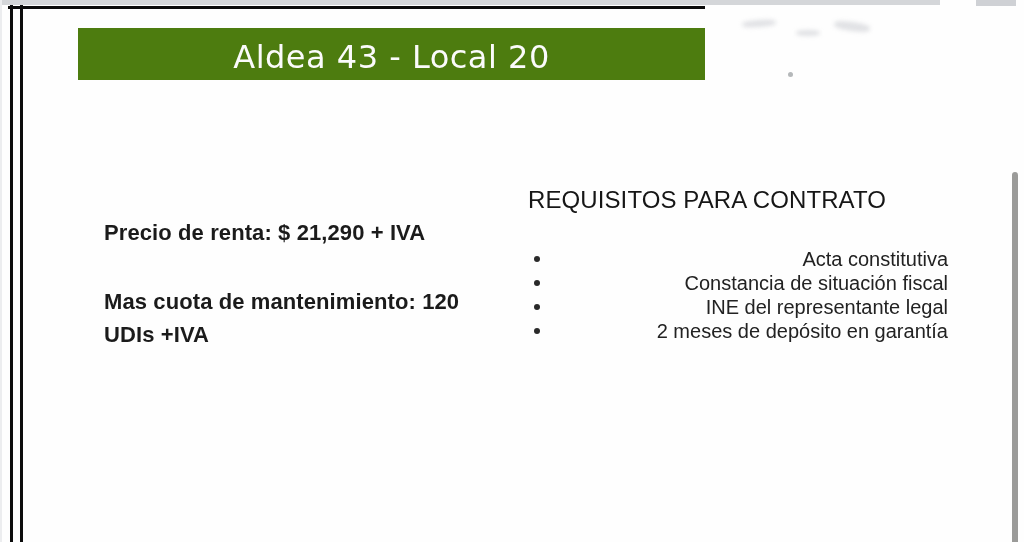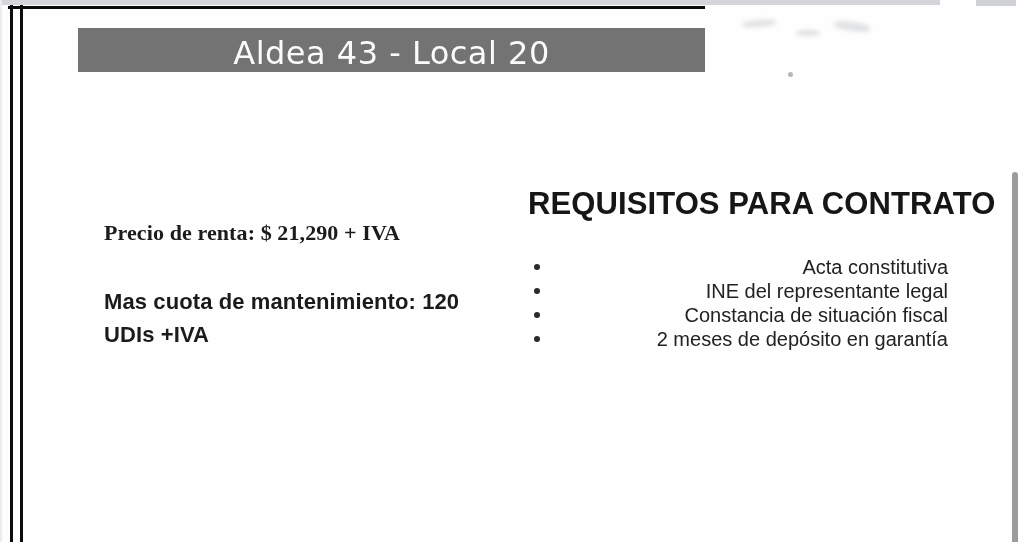--- a/index.html
+++ b/index.html
@@ -57,22 +57,22 @@
     border-radius: 40%;
   }
   .smudge.s1 { left: 742px; top: 20px; width: 34px; height: 7px; transform: rotate(-4deg); }
   .smudge.s2 { left: 796px; top: 30px; width: 24px; height: 6px; }
   .smudge.s3 { left: 834px; top: 22px; width: 36px; height: 9px; transform: rotate(8deg); }
   .smudge.s4 { left: 788px; top: 72px; width: 5px; height: 5px; background: rgba(120,125,130,0.55); filter: blur(0.5px); border-radius: 50%; }
 
   
   .title-bar {
     position: absolute; left: 78px; top: 28px;
-    width: 627px; height: 44px;
-    background: #737373;
+    width: 627px; height: 52px;
+    background: #4d7c0f;
     display: flex;
     align-items: center;
     justify-content: center;
   }
   .title-bar span {
     font-family: "DejaVu Sans", "Liberation Sans", sans-serif;
     font-size: 32px;
     font-weight: 400;
     color: #fbfbfb;
     letter-spacing: 0.5px;
@@ -86,32 +86,32 @@
     width: 372px;
     font-size: 22px;
     font-weight: 600;
     color: #1b1b1b;
     letter-spacing: 0.1px;
   }
   .pricing p {
     margin: 0;
     line-height: 33px;
   }
-  .pricing .p1 { margin-bottom: 36px; font-family: Liberation Serif, serif; }
+  .pricing .p1 { margin-bottom: 36px; }
   .pricing .p2 { margin-bottom: 33px; }
 
   
   .requirements {
     position: absolute; left: 528px; top: 186px;
     width: 420px;
   }
   .req-title {
     margin: 0;
-    font-size: 31px;
-    font-weight: 700;
+    font-size: 24px;
+    font-weight: 400;
     color: #161616;
     letter-spacing: 0.1px;
     white-space: nowrap;
   }
   .req-list {
     list-style: none;
     margin: 33px 0 0 0;
     padding: 0;
     font-size: 20px;
     font-weight: 400;
@@ -164,21 +164,21 @@
 
   <div class="pricing">
     <p class="p1">Precio de renta: $ 21,290 + IVA</p>
     <p class="p2">Mas cuota de mantenimiento: 120 UDIs +IVA</p>
   </div>
 
   <div class="requirements">
     <h2 class="req-title">REQUISITOS PARA CONTRATO</h2>
     <ul class="req-list">
       <li>Acta constitutiva</li>
+      <li>Constancia de situación fiscal</li>
       <li>INE del representante legal</li>
-      <li>Constancia de situación fiscal</li>
       <li>2 meses de depósito en garantía</li>
     </ul>
   </div>
 
   <div class="scroll-thumb"></div>
 
 </div>
 
 </body></html>

